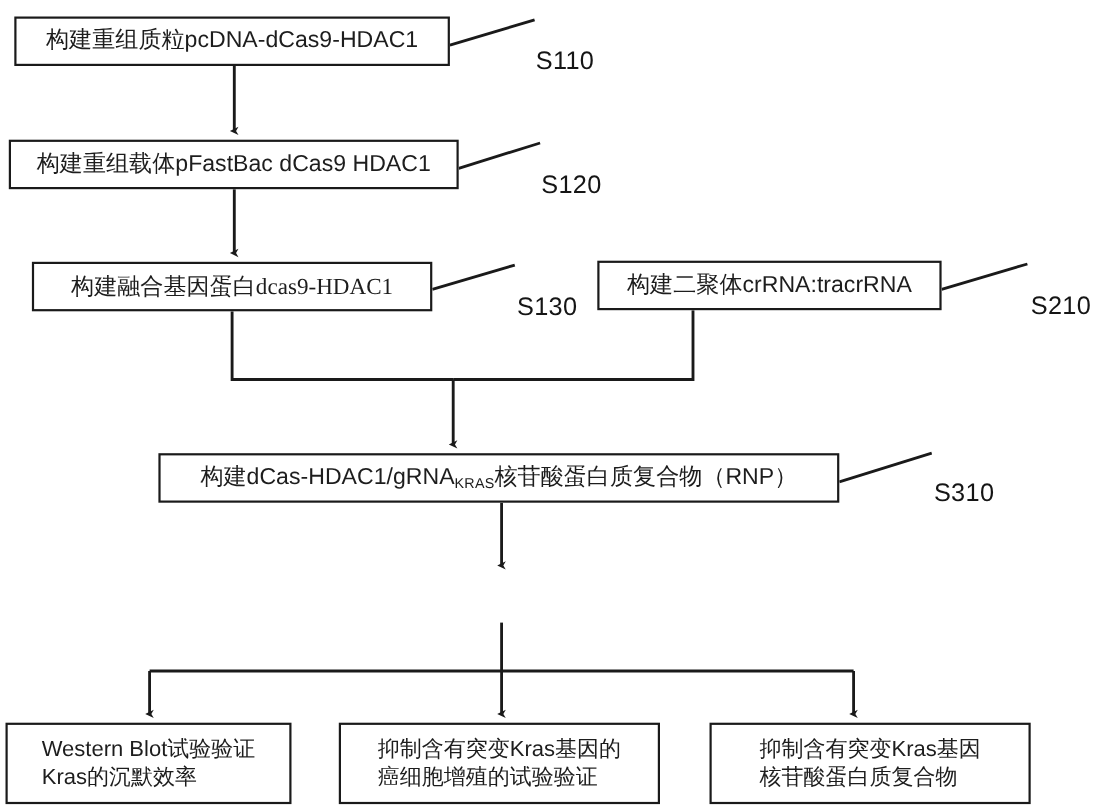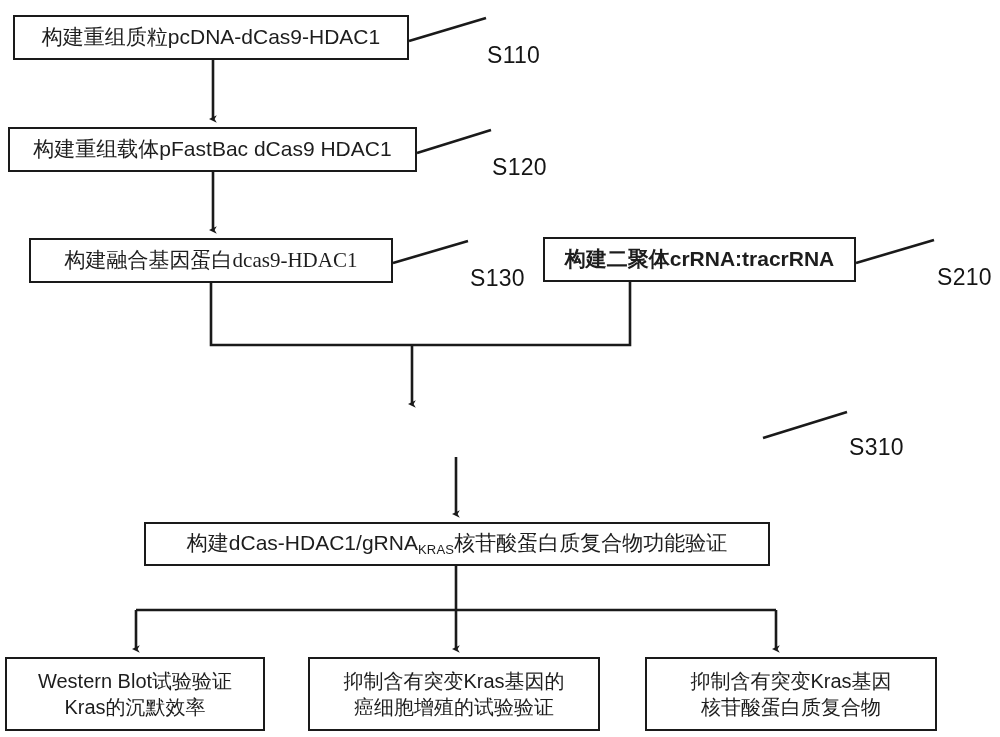--- a/index.html
+++ b/index.html
@@ -27,21 +27,20 @@
   }
   .node {
     position: absolute;
     box-sizing: border-box;
     border: 2px solid #1a1a1a;
     background: #ffffff;
     color: #1d1d1d;
     display: flex;
     align-items: center;
     justify-content: center;
-    text-align: center;
     font-size: 21px;
     line-height: 1.18;
     letter-spacing: 0px;
     white-space: nowrap;
   }
   .node.two-line {
     white-space: normal;
     line-height: 1.3;
     font-size: 20px;
   }
@@ -60,21 +59,21 @@
     color: #151515;
     white-space: nowrap;
     letter-spacing: 0.3px;
     margin-top: 36px;
   }
 
   
   #node-s110 { left: 13px;  top: 15px;  width: 396px; height: 45px; }
   #node-s120 { left: 8px;   top: 127px; width: 409px; height: 45px; }
   #node-s130 { left: 29px;  top: 238px; width: 364px; height: 45px; font-family: Liberation Serif, serif; }
-  #node-s210 { left: 543px; top: 237px; width: 313px; height: 45px; font-weight: bold; }
+  #node-s210 { left: 543px; top: 237px; width: 313px; height: 45px; }
   #node-s310 { left: 144px; top: 412px; width: 619px; height: 45px; }
   #node-s320 { left: 144px; top: 522px; width: 626px; height: 44px; }
   #node-b1   { left: 5px;   top: 657px; width: 260px; height: 74px; }
   #node-b2   { left: 308px; top: 657px; width: 292px; height: 74px; }
   #node-b3   { left: 645px; top: 657px; width: 292px; height: 74px; }
 
   
   #lbl-s110 { left: 487px; top: 6px; }
   #lbl-s120 { left: 492px; top: 118px; }
   #lbl-s130 { left: 470px; top: 229px; }
@@ -131,24 +130,24 @@
   </div>
 
   <div class="node" id="node-s130">
     <span class="txt">构建融合基因蛋白dcas9-HDAC1</span>
   </div>
 
   <div class="node" id="node-s210">
     <span class="txt">构建二聚体crRNA:tracrRNA</span>
   </div>
 
+  <div class="node" id="node-s310">
+    <span class="txt"><span>构建dCas-HDAC1/gRNA</span><sub>KRAS</sub><span>核苷酸蛋白质复合物（RNP）</span></span>
+  </div>
 
-  <div class="node" id="node-s320">
-    <span class="txt"><span>构建dCas-HDAC1/gRNA</span><sub>KRAS</sub><span>核苷酸蛋白质复合物功能验证</span></span>
-  </div>
 
   <div class="node two-line" id="node-b1">
     <span class="txt"><span>Western Blot试验验证</span><br><span>Kras的沉默效率</span></span>
   </div>
 
   <div class="node two-line" id="node-b2">
     <span class="txt"><span>抑制含有突变Kras基因的</span><br><span>癌细胞增殖的试验验证</span></span>
   </div>
 
   <div class="node two-line" id="node-b3">

